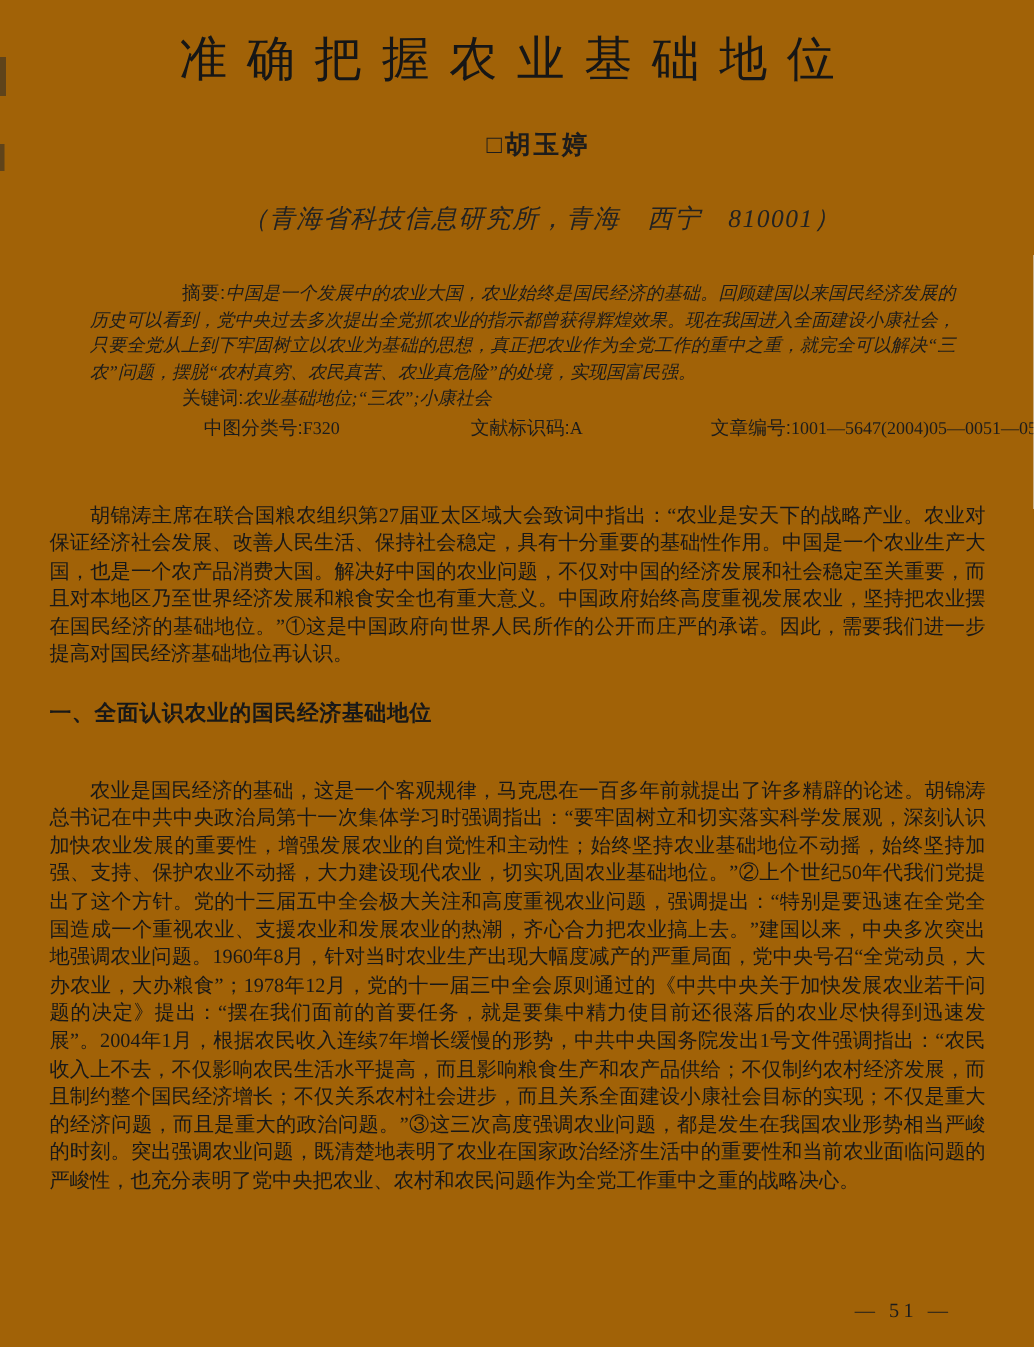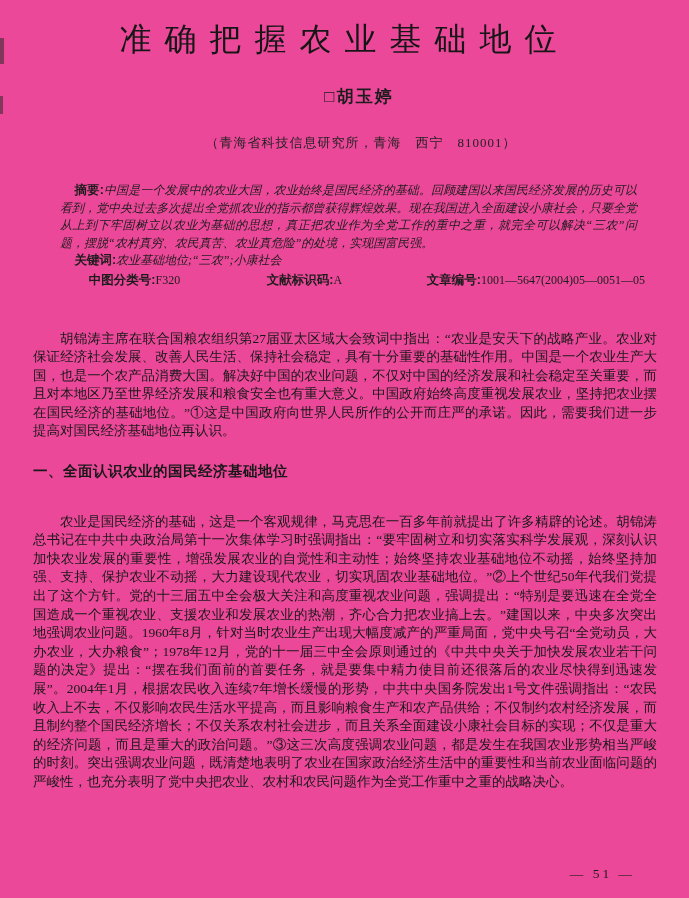--- a/index.html
+++ b/index.html
@@ -2,21 +2,21 @@
 <html><head>
 <meta charset="utf-8">
 <style>
   * { margin: 0; padding: 0; box-sizing: border-box; }
   html, body { background: #efeeea; }
   .page {
     position: relative;
     width: 689px;
     height: 898px;
     margin: 0 auto;
-    background: #ec4899;
+    background: #a16207;
     color: #1c1c1c;
     font-family: "Liberation Serif", serif;
     overflow: hidden;
   }
   
   .title-block { padding-top: 16px; text-align: center; }
   .title-line {
     font-size: 32px;
     line-height: 47px;
     letter-spacing: 13px;
@@ -29,36 +29,38 @@
     text-align: center;
     font-family: "Liberation Sans", sans-serif;
     font-weight: bold;
     font-size: 17px;
     letter-spacing: 2px;
     padding-left: 29px;
   }
   .affil-line {
     margin-top: 26px;
     text-align: center;
-    font-size: 13px;
+    font-style: italic;
+    font-size: 17px;
     letter-spacing: 1px;
     color: #222;
     padding-left: 33px;
   }
   
   .meta-block {
     margin: 30px 52px 0 60px;
     font-size: 12px;
     line-height: 17.5px;
   }
   .meta-block .label {
     font-family: "Liberation Sans", sans-serif;
-    font-weight: bold;
+    font-weight: normal;
     font-style: normal;
     font-size: 12.5px;
+    margin-left: 47px;
   }
   .abstract-par, .keywords-par { text-indent: 1.2em; text-align: justify; }
   .abstract-par .value, .keywords-par .value { font-style: italic; }
   .class-row { text-indent: 1.2em; margin-top: 2.5px; white-space: nowrap; }
   .class-row .group { display: inline-block; }
   .class-row .g1 { width: 178px; }
   .class-row .g2 { width: 160px; }
   .received-row { text-indent: 1.2em; margin-top: 3px; }
   .meta-block .mono-val { font-family: "Liberation Serif", serif; font-size: 12px; }
   

